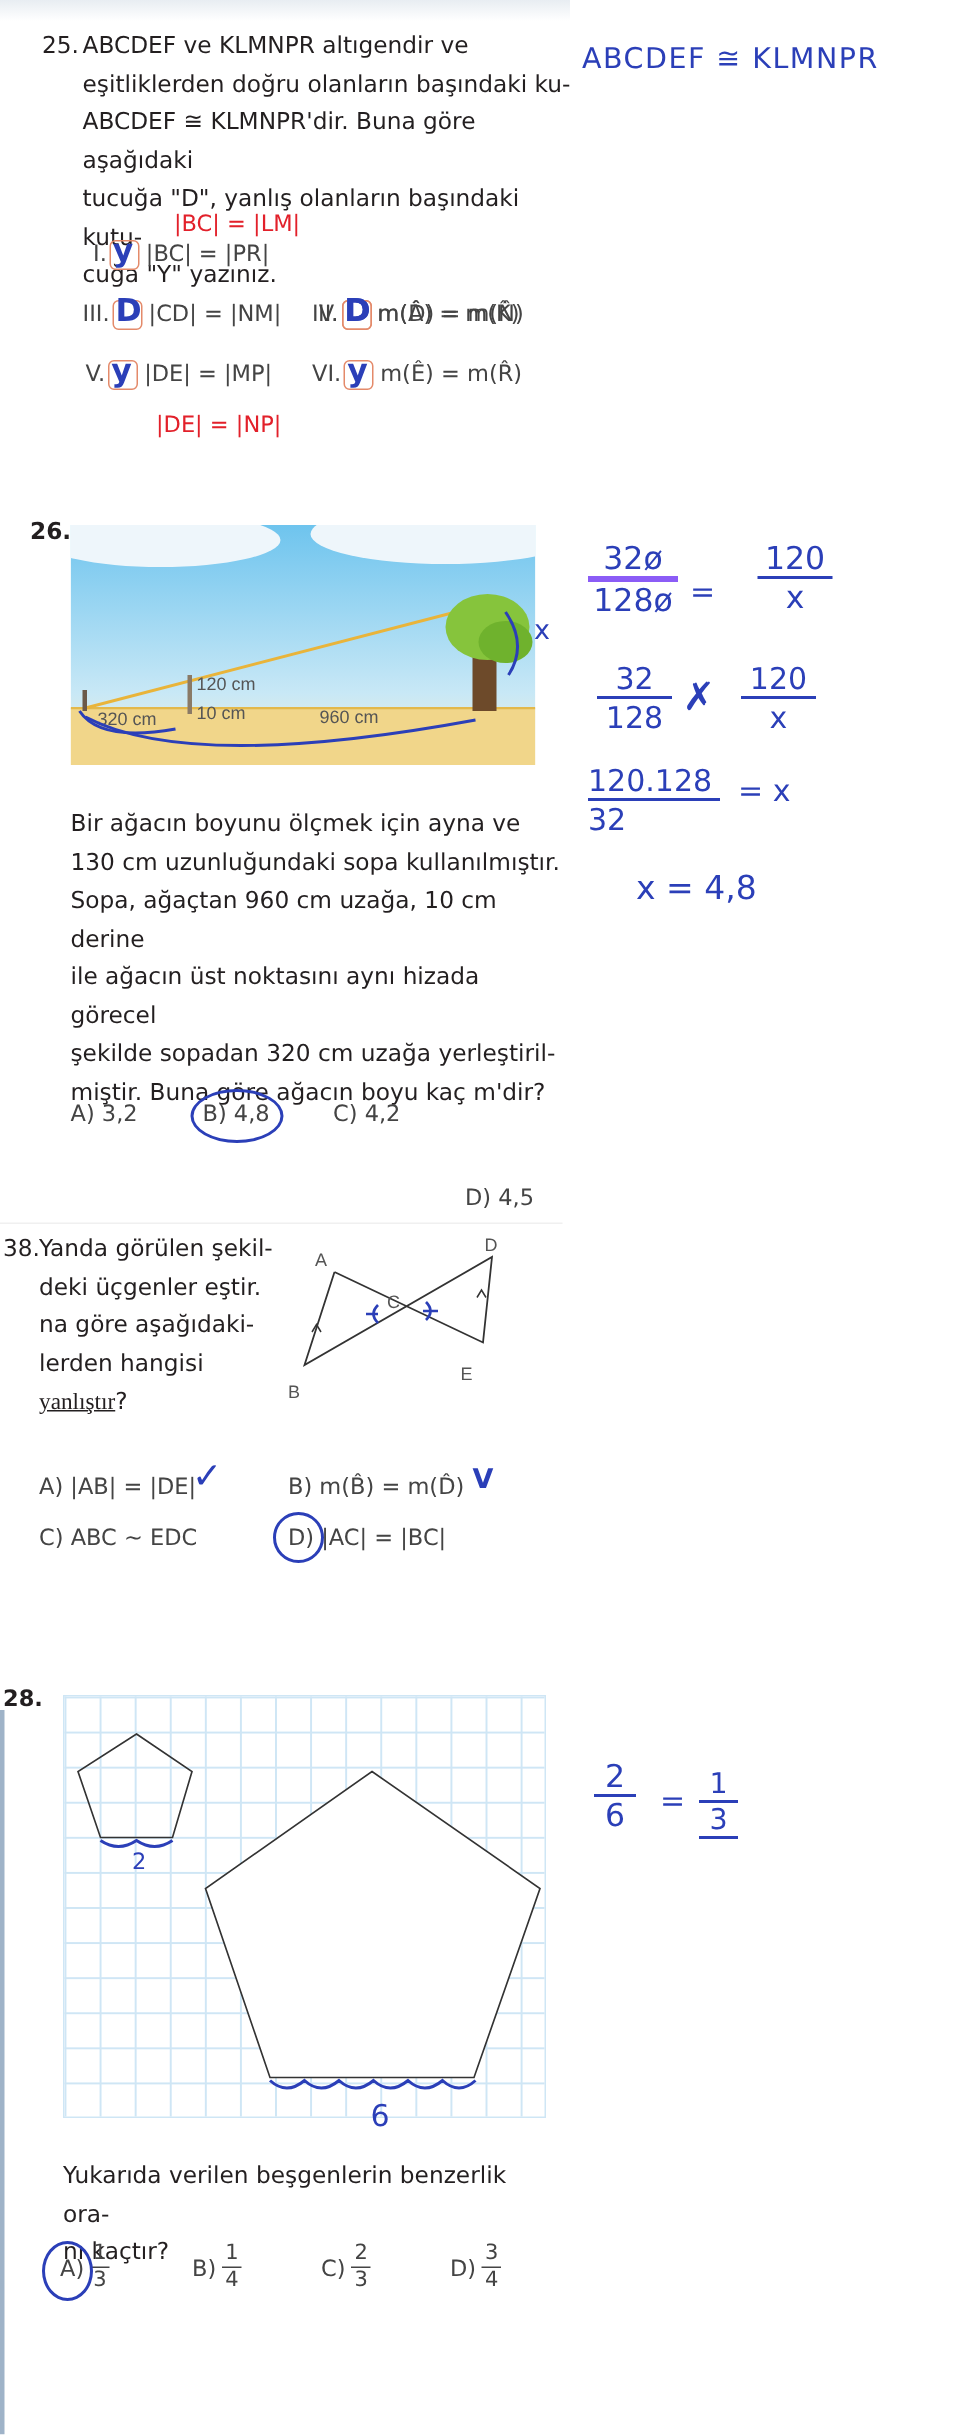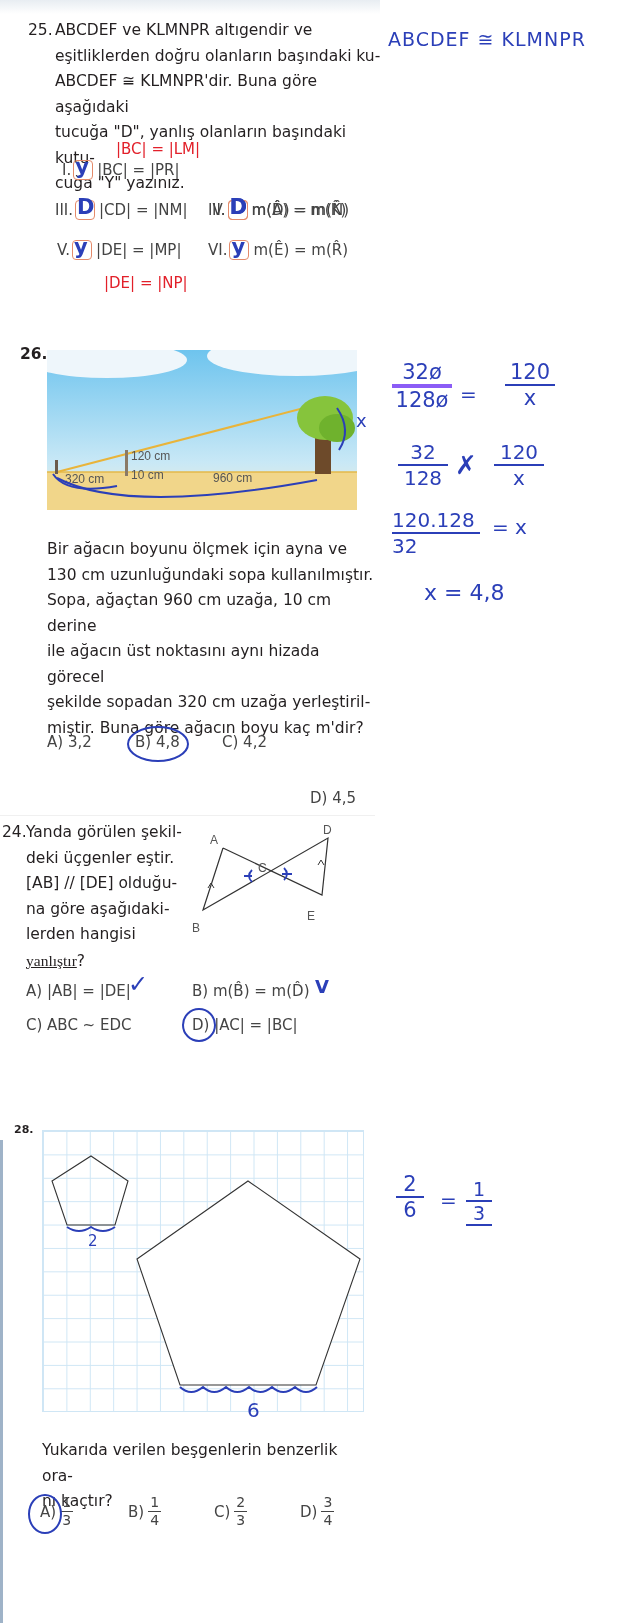--- a/index.html
+++ b/index.html
@@ -114,25 +114,24 @@
     <div>x</div>
 </div>
 <div class="abs hw" style="left:392px;top:508px;font-size:20px;text-align:left;width:88px;">
   <div style="border-bottom:2px solid #2b3fb8;">120.128</div>
     <div>32</div>
 </div>
 <div class="abs hw" style="left:492px;top:515px;font-size:20px;">= x</div>
 <div class="abs hw" style="left:424px;top:580px;font-size:22px;">x = 4,8</div>
 
 <div class="abs" style="left:0;top:815px;width:375px;height:1px;background:#f0f0f0;"></div>
-<div class="abs txt" style="left:2px;top:820px;">24.</div>
+<div class="abs txt" style="left:2px;top:820px;">38.</div>
 <div class="abs txt" style="left:26px;top:820px;width:170px;">
   <div>Yanda görülen şekil-</div>
   <div>deki üçgenler eştir.</div>
-  <div>[AB] // [DE] olduğu-</div>
   <div>na göre aşağıdaki-</div>
   <div>lerden hangisi</div>
   <div><span style="text-decoration:underline;font-family:Liberation Serif, serif;">yanlıştır</span><span>?</span></div>
 </div>
 <div class="abs" style="left:190px;top:820px;width:150px;height:120px;">
   <svg width="150" height="120" viewBox="0 0 150 120">
     <polyline points="33,28 13,90 138,18 132,75 33,28" fill="none" stroke="#333" stroke-width="1.2"></polyline>
     <path d="M18 68 l3 -5 l3 5 M128 45 l3 -5 l3 5" stroke="#333" fill="none" stroke-width="1"></path>
     <text x="20" y="24" font-size="12" fill="#555" font-family="Liberation Sans, sans-serif">A</text>
     <text x="2" y="112" font-size="12" fill="#555" font-family="Liberation Sans, sans-serif">B</text>
@@ -145,21 +144,21 @@
 </div>
 <div class="abs opt" style="left:26px;top:982px;">A) |AB| = |DE|</div>
 <div class="abs hw" style="left:128px;top:970px;font-size:24px;">✓</div>
 <div class="abs opt" style="left:192px;top:982px;">B) m(B̂) = m(D̂)</div>
 <div class="abs hw" style="left:315px;top:976px;font-size:18px;font-weight:bold;">V</div>
 <div class="abs opt" style="left:26px;top:1016px;">C) ABC ~ EDC</div>
 <div class="abs opt" style="left:192px;top:1016px;">D) |AC| = |BC|</div>
 <div class="abs" style="left:182px;top:1008px;width:30px;height:30px;border:2px solid #2b3fb8;border-radius:50%;"></div>
 
 <div class="shadow-left"></div>
-<div class="abs" style="left:14px;top:1123px;font-size:11px;font-weight:bold;">28.</div>
+<div class="abs" style="left:2px;top:1123px;font-size:15px;font-weight:bold;">28.</div>
 <div class="abs" style="left:42px;top:1130px;width:320px;height:280px;
   background-image:linear-gradient(#cfe6f5 1px,transparent 1px),linear-gradient(90deg,#cfe6f5 1px,transparent 1px);
   background-size:23.4px 23.4px;border:1px solid #cfe6f5;">
   <svg width="320" height="280" viewBox="0 0 320 280" style="position:absolute;left:0;top:0;">
     <polygon points="48,25 85,50 72,94 24,94 9,50" fill="none" stroke="#333" stroke-width="1.1"></polygon>
     <polygon points="205,50 317,128 273,254 137,254 94,128" fill="#fff" stroke="#333" stroke-width="1.1"></polygon>
     <path d="M24 96 q12 8 24 0 q12 8 24 0" stroke="#2b3fb8" stroke-width="2" fill="none"></path>
     <path d="M137 256 q11 10 23 0 q11 10 23 0 q11 10 23 0 q11 10 23 0 q11 10 23 0 q11 10 22 0" stroke="#2b3fb8" stroke-width="2" fill="none"></path>
   </svg>
 </div>

